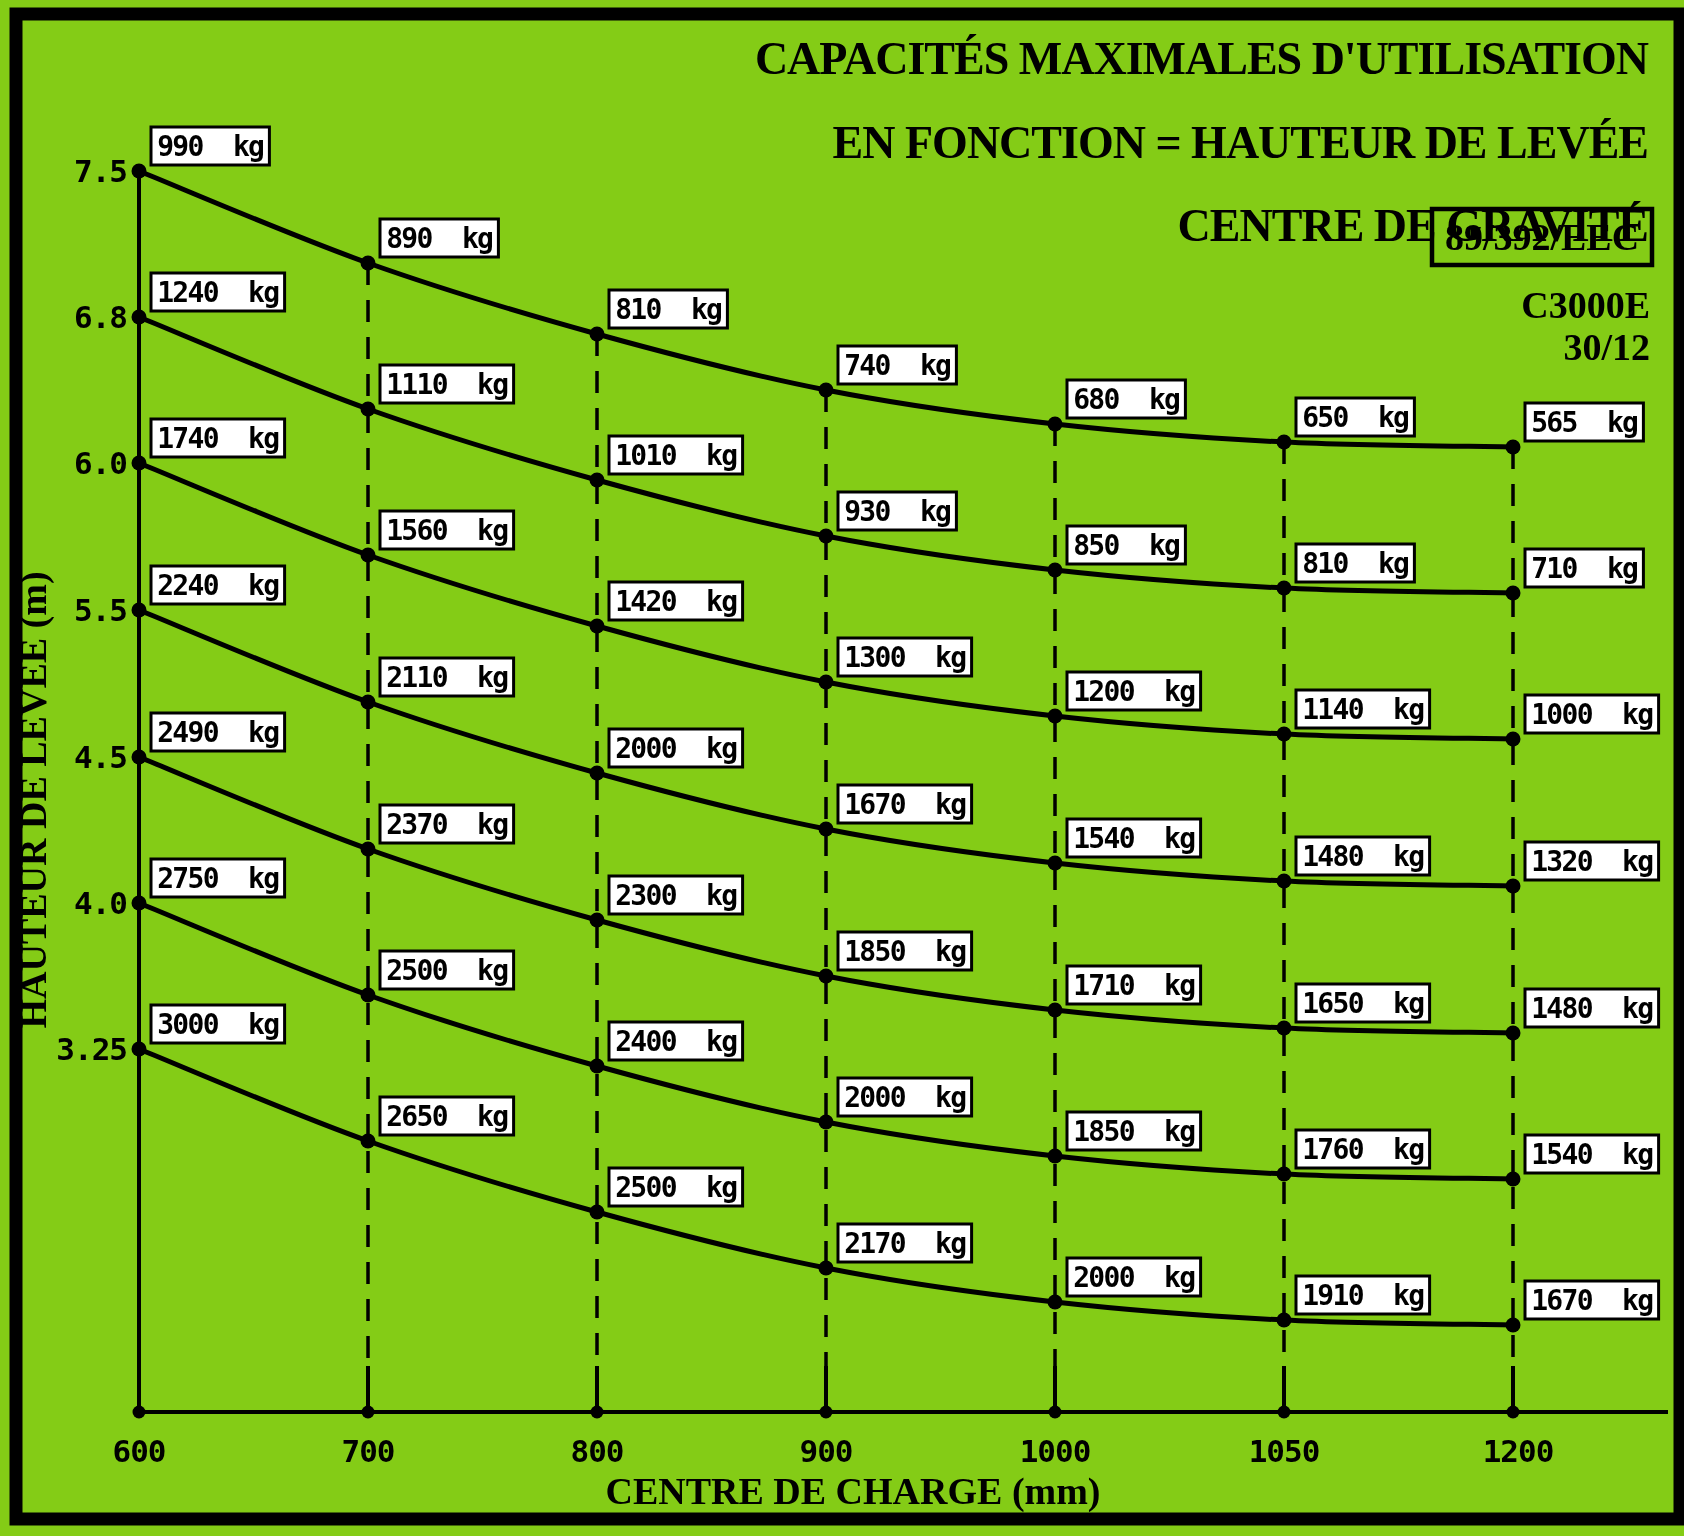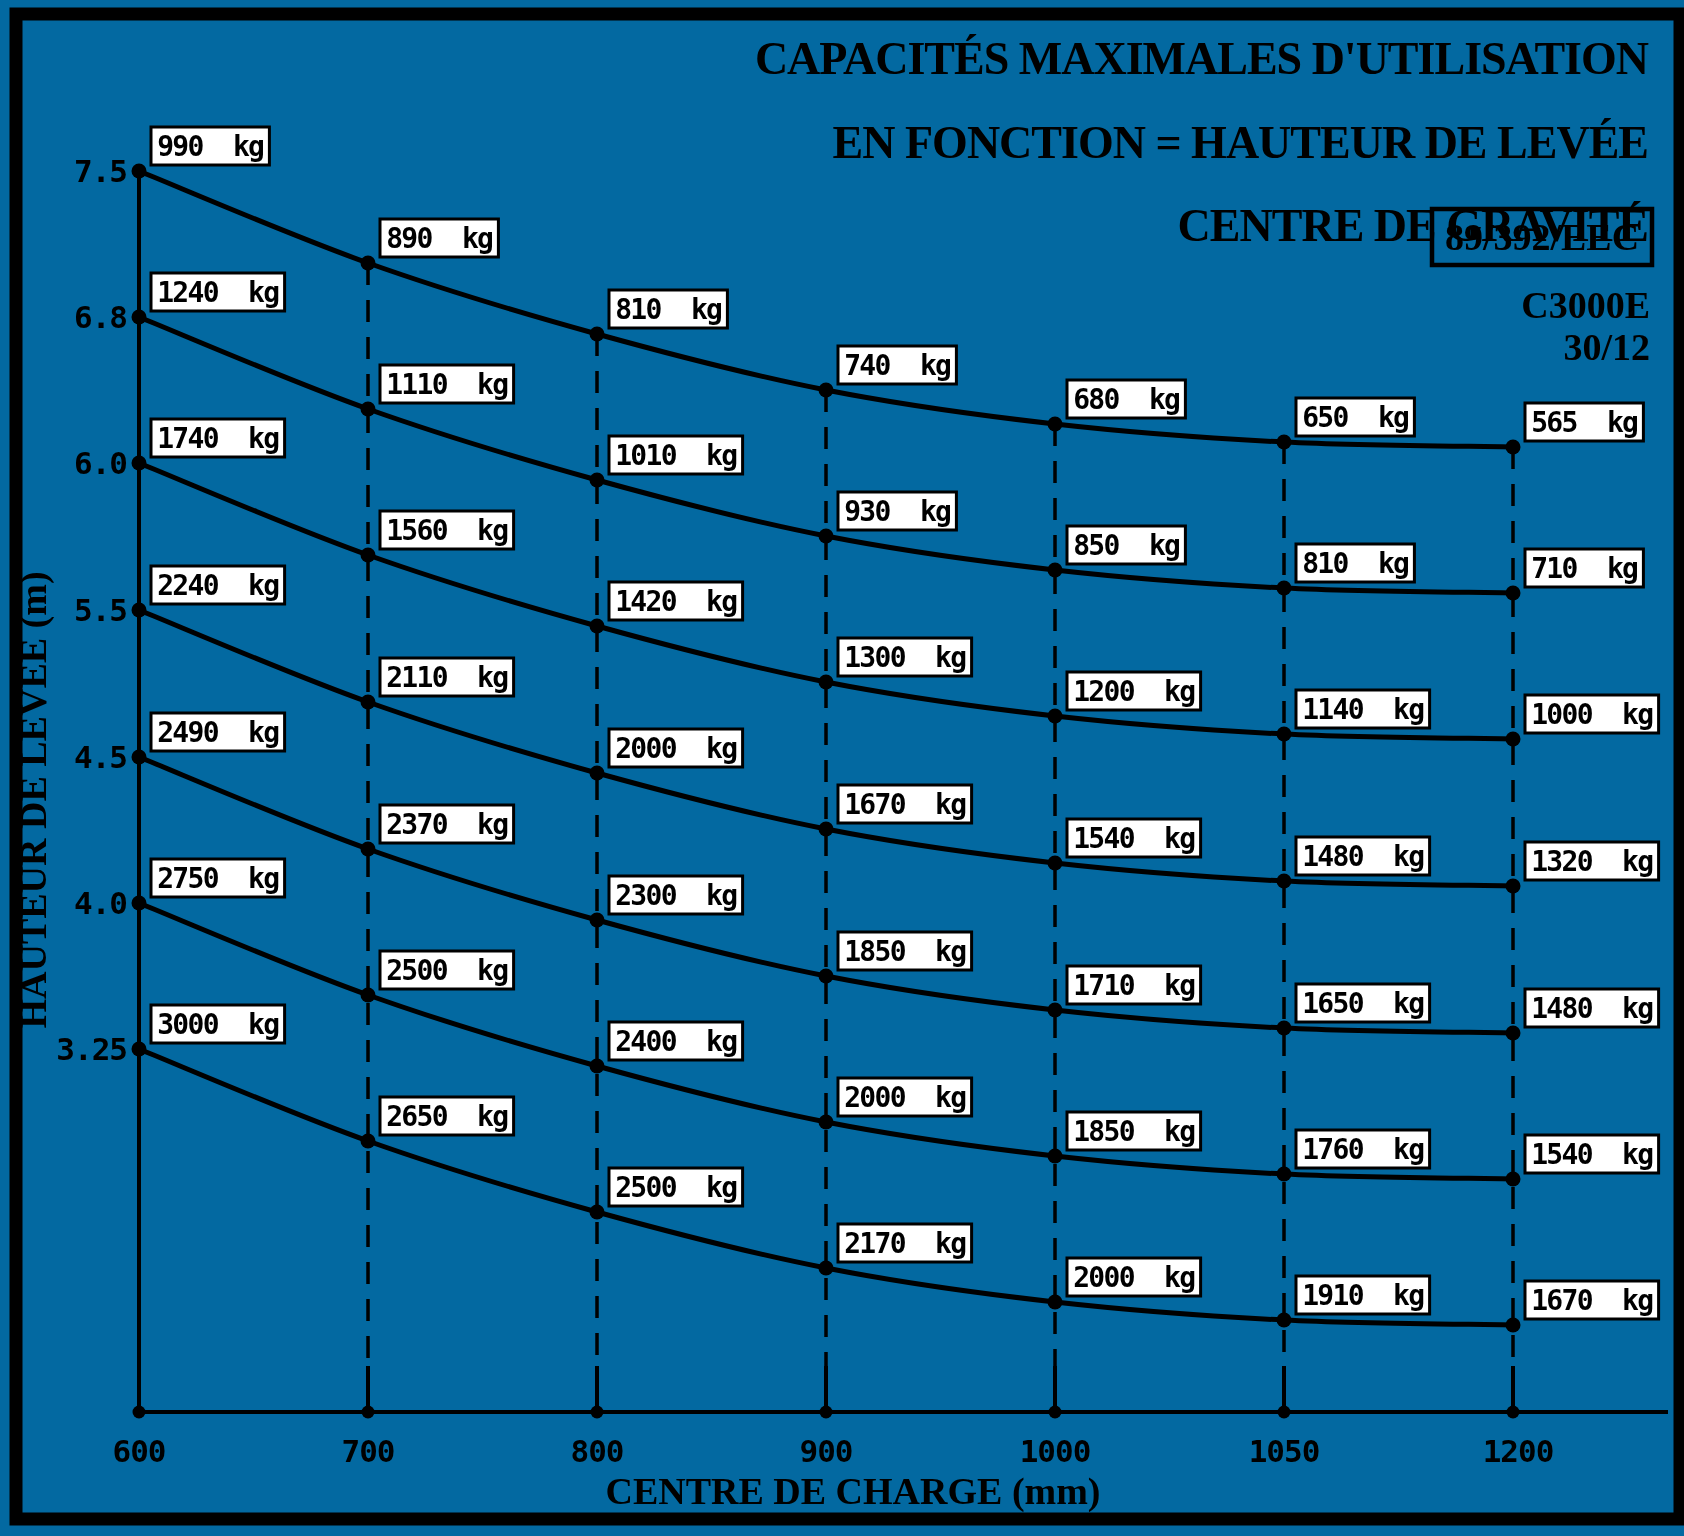--- a/index.html
+++ b/index.html
@@ -1,18 +1,18 @@
 <!DOCTYPE html>
 <html><head>
 <meta charset="utf-8">
 <style>
   html, body { margin: 0; padding: 0; background: #e8e8e8; }
   .page {
     width: 1684px; height: 1536px;
-    background: #0369a1;
+    background: #84cc16;
     position: relative;
     margin: 0 auto;
     font-family: "Liberation Serif", serif;
   }
   svg { display: block; }
   .frame { fill: none; stroke: #000; stroke-width: 13px; }
   .title-line {
     font-family: "Liberation Serif", serif;
     font-weight: bold;
     font-size: 46px;

